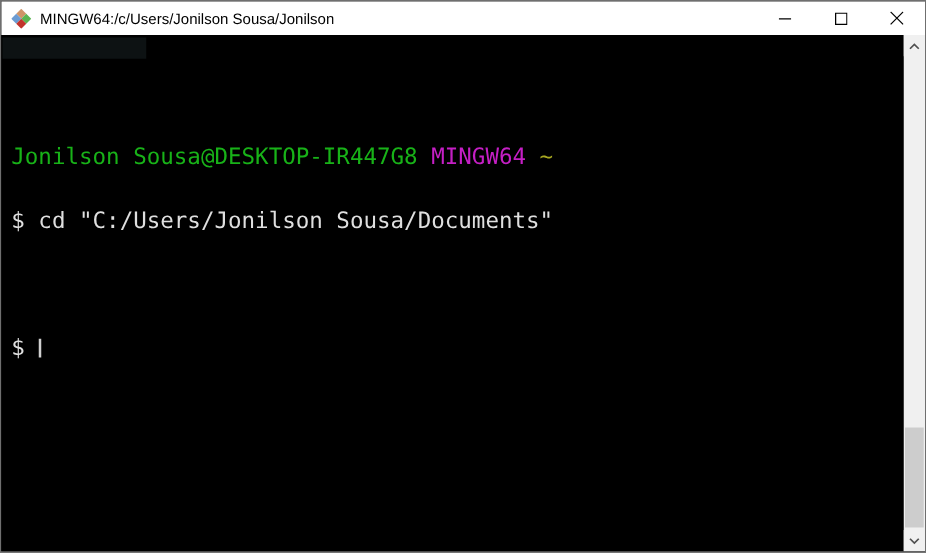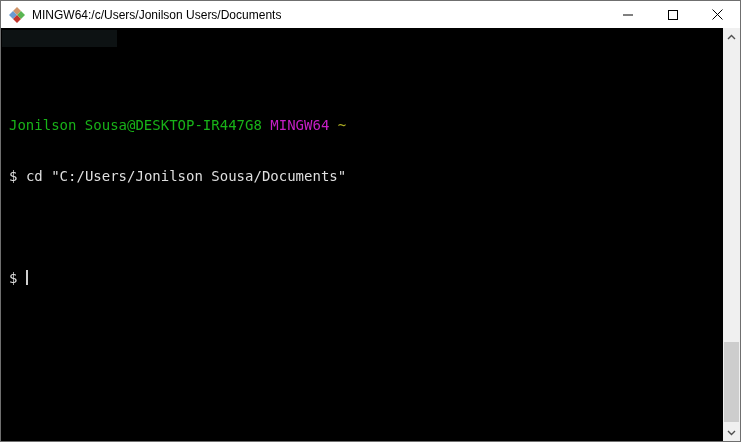--- a/index.html
+++ b/index.html
@@ -29,21 +29,21 @@
   .ctrl-btn{
     width:45px;height:100%;
     display:flex;align-items:center;justify-content:center;
     background:transparent;border:none;padding:0;cursor:default;
   }
   
   .terminal{
     position:absolute;top:27px;left:0;right:17px;bottom:0;
     background:var(--terminal_bg,#000);
     padding:21px 8px 0 8px;
-    font-size:14px;line-height:17px;
+    font-size:18px;line-height:17px;
     color:var(--terminal_fg,#dfdfdf);
     white-space:pre;
     cursor:text;
   }
   .artifact{
     position:absolute;top:2px;left:1px;width:115px;height:17px;
     background:#0d1213;
   }
   .term-line{height:17px;}
   .c-green{color:var(--ansi_green,#18b218);}
@@ -75,21 +75,21 @@
 
 <div class="window">
 
   <div class="titlebar">
     <svg class="title-icon" viewBox="0 0 16 16">
       <polygon points="8,0 12,4 8,8 4,4" fill="#cf9468"></polygon>
       <polygon points="4,4 8,8 4,12 0,8" fill="#6b9bd2"></polygon>
       <polygon points="12,4 16,8 12,12 8,8" fill="#5ab552"></polygon>
       <polygon points="8,8 12,12 8,16 4,12" fill="#c2342c"></polygon>
     </svg>
-    <span class="title-text">MINGW64:/c/Users/Jonilson Users/Documents</span>
+    <span class="title-text">MINGW64:/c/Users/Jonilson Sousa/Jonilson</span>
     <div class="controls">
       <button class="ctrl-btn">
         <svg width="10" height="10" viewBox="0 0 10 10">
             <line x1="0" y1="5" x2="10" y2="5" stroke="#000" stroke-width="1"></line>
           </svg>
       </button>
       <button class="ctrl-btn">
         <svg width="10" height="10" viewBox="0 0 10 10">
             <rect x="0.5" y="0.5" width="9" height="9" fill="none" stroke="#000" stroke-width="1"></rect>
           </svg>

